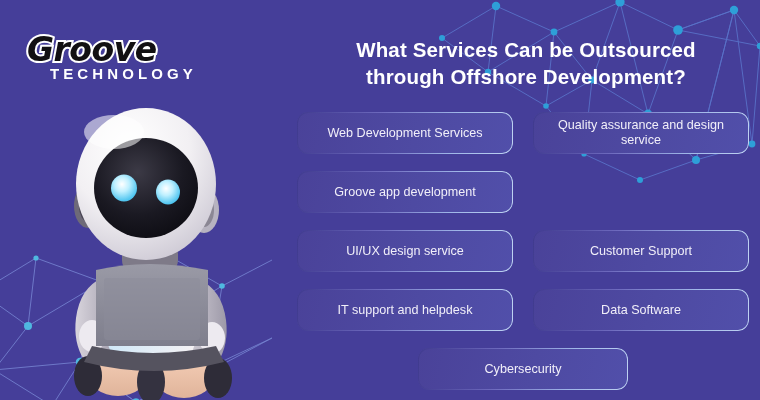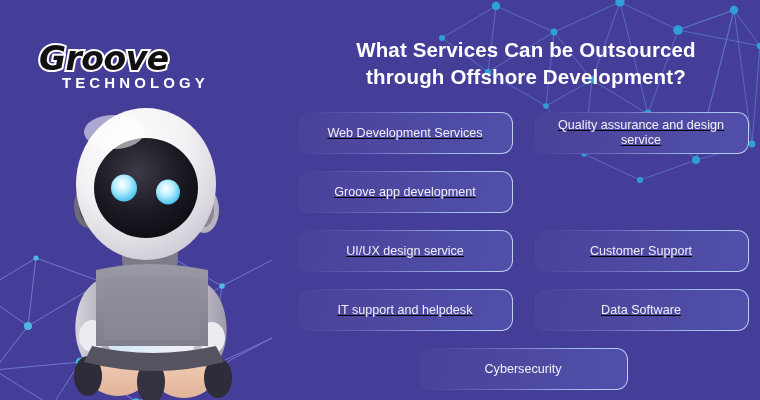--- a/index.html
+++ b/index.html
@@ -31,25 +31,24 @@
   #net-bottom-left {
     left: -24px;
     bottom: -10px;
     width: 300px;
     height: 180px;
   }
 
   
   #logo {
     position: absolute;
-    left: 38px;
+    left: 26px;
     top: 33px;
     width: 126px;
     height: 52px;
-    margin-top: 9px;
   }
   #logo-word {
     font-family: "DejaVu Sans", sans-serif;
     font-weight: bold;
     font-size: 33px;
     font-style: italic;
     letter-spacing: -0.5px;
     color: #121012;
     -webkit-text-stroke: 4px #ffffff;
     paint-order: stroke fill;
@@ -100,21 +99,20 @@
   #grid {
     position: absolute;
     left: 297px;
     top: 112px;
     width: 452px;
   }
   .row {
     display: flex;
     justify-content: space-between;
     margin-bottom: 17px;
-    text-decoration: underline;
   }
   .card {
     position: relative;
     box-sizing: border-box;
     height: 42px;
     border-radius: 11px;
     background: linear-gradient(105deg, #4A4299 0%, #4E4AA2 55%, #514FAA 100%);
     display: flex;
     align-items: center;
     justify-content: center;

